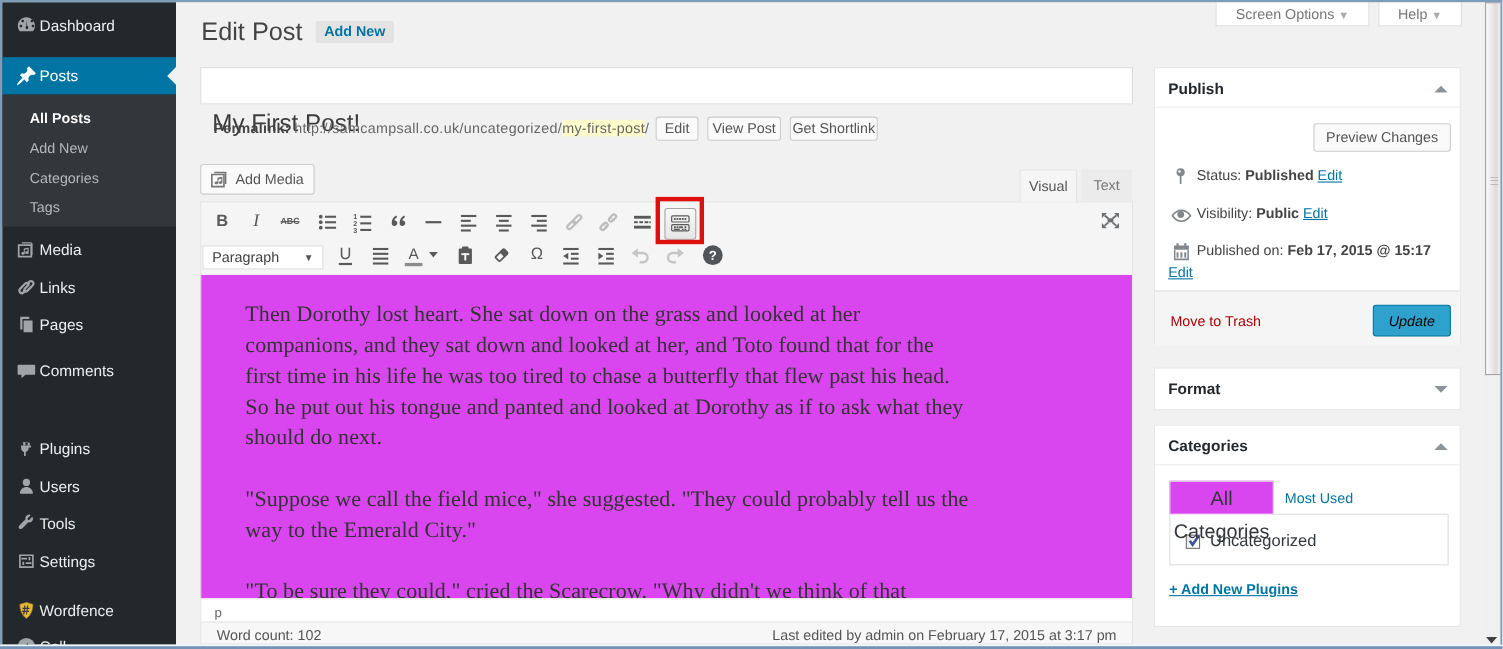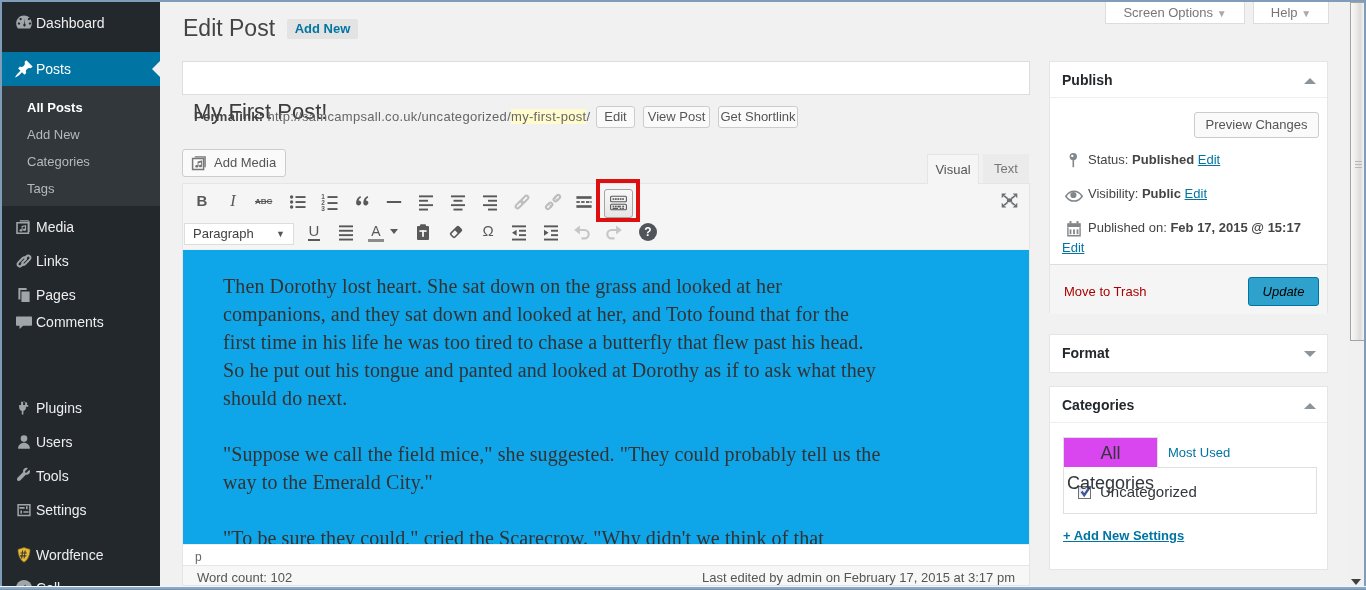--- a/index.html
+++ b/index.html
@@ -39,21 +39,21 @@
   #titletxt { left:10px; top:5px; font-size:22px; color:#3c3c3c; position:absolute;margin-top:32px; }
   #permalink { left:194px; top:109px; font-size:13px; letter-spacing:.3px; color:#666; }
   .pbtn { top:106px; height:22px; background:#fafafa; border:1px solid #ccc; border-radius:3px; color:#555; font-size:13px; line-height:20px; text-align:center; }
 
   
   #addmedia { left:182px; top:149px; width:104px; height:28px; background:#fafafa; border:1px solid #ccc; border-radius:3px; color:#555; font-size:13px; }
   .edtab { top:154px; height:29px; font-size:13px; text-align:center; line-height:29px; z-index:2; }
   #tab-visual { left:927px; width:52px; background:#f5f5f5; border:1px solid #e5e5e5; border-bottom:none; color:#555; height:30px; }
   #tab-text { left:983px; width:46px; background:#ebebeb; color:#777; }
   #toolbarbox { left:182px; top:183px; width:848px; height:67px; background:#f5f5f5; border:1px solid #e5e5e5; border-bottom:1px solid #eee; }
-  #editorbody { left:182px; top:250px; width:848px; height:294px; background:#0ea5e9; border-left:1px solid #e5e5e5; border-right:1px solid #e5e5e5; overflow:hidden; }
+  #editorbody { left:182px; top:250px; width:848px; height:294px; background:#d946ef; border-left:1px solid #e5e5e5; border-right:1px solid #e5e5e5; overflow:hidden; }
   #prow { left:182px; top:544px; width:848px; height:21px; background:#fff; border:1px solid #e5e5e5; border-top:1px solid #eee; border-bottom:none; color:#666; font-size:12px; }
   #wcrow { left:182px; top:565px; width:848px; height:21px; background:#f7f7f7; border:1px solid #e5e5e5; color:#555; font-size:13px; }
 
   .econtent { position:absolute; left:40px; top:22px; width:800px; font-family:"Liberation Serif", serif; font-size:20px; letter-spacing:.1px; color:#333; line-height:28px; }
   .econtent p { margin:0 0 28px 0; }
   .tbi { position:absolute; }
   .pbtn, .scr-tab, #addmedia, #previewbtn { white-space:nowrap; }
 
   
   #redbox { left:596px; top:179px; width:44px; height:43px; border:4px solid #de0f0f; z-index:10; }
@@ -128,21 +128,21 @@
           <path fill="none" stroke="#a0a5aa" stroke-width="2" stroke-linecap="round" d="M5.9 9.9l-1.7 1.7c-.9.9-.9 2.3 0 3.2.9.9 2.3.9 3.2 0l1.7-1.7M14.1 10.1l1.7-1.7c.9-.9.9-2.3 0-3.2-.9-.9-2.3-.9-3.2 0L10.9 6.9"></path>
         </svg>
       <span class="mtxt">Links</span>
     </div>
     <div class="mitem" style="top:276px;">
       <svg class="micon" viewBox="0 0 20 20">
           <path fill="#a0a5aa" d="M4.4 3h8.2v2H6.4v9.6h-2zM7.4 6.4h8.2v10.6H7.4z"></path>
         </svg>
       <span class="mtxt">Pages</span>
     </div>
-    <div class="mitem" style="top:303px;text-align:right;">
+    <div class="mitem" style="top:318px;text-align:right;">
       <svg class="micon" viewBox="0 0 20 20">
           <path fill="#a0a5aa" d="M3 4.5h14c.6 0 1 .4 1 1v7.2c0 .6-.4 1-1 1h-7.8L5.5 16.9v-3.2H3c-.6 0-1-.4-1-1V5.5c0-.6.4-1 1-1z"></path>
         </svg>
       <span class="mtxt">Comments</span>
     </div>
     <div class="mitem" style="top:389px;">
       <svg class="micon" viewBox="0 0 20 20">
           <path fill="#a0a5aa" d="M13.1 4.5V7h-2V4.5c0-.6-.4-1-1-1s-1 .4-1 1V7h-2V4.5c0-.6-.4-1-1-1m-.9 3.9v2.2c0 1.6 1.1 3 2.6 3.4v3.5h1.6v-3.5c1.5-.4 2.6-1.8 2.6-3.4V8.4z"></path>
           <path fill="#a0a5aa" d="M5.2 7h9v1.8h-9z"></path>
         </svg>
@@ -470,21 +470,21 @@
     <div id="cattab1">All Categories</div>
     <div id="cattab2">Most Used</div>
     <div id="catpanel">
       <div style="position:absolute;left:14px;top:18px;width:13px;height:13px;border:1px solid #707070;background:linear-gradient(135deg,#dcdfe6,#fdfdfd 60%);">
         <svg style="position:absolute;left:0px;top:-3px;" width="14" height="15" viewBox="0 0 14 15">
             <path fill="none" stroke="#3f569c" stroke-width="2.4" d="M2.6 7.5l2.6 3.6L11 2.8"></path>
           </svg>
       </div>
       <span style="position:absolute;left:36px;top:15px;font-size:15px;color:#32373c;">Uncategorized</span>
     </div>
-    <div id="addcat">+ Add New Settings</div>
+    <div id="addcat">+ Add New Plugins</div>
   </div>
 
   <div id="sb-track" class="abs">
     <div id="sb-thumb">
         <div id="sb-grip" style="top:158px;"></div>
       </div>
     <div id="sb-arrow"></div>
   </div>
 
   <div class="abs frame-top"></div>

